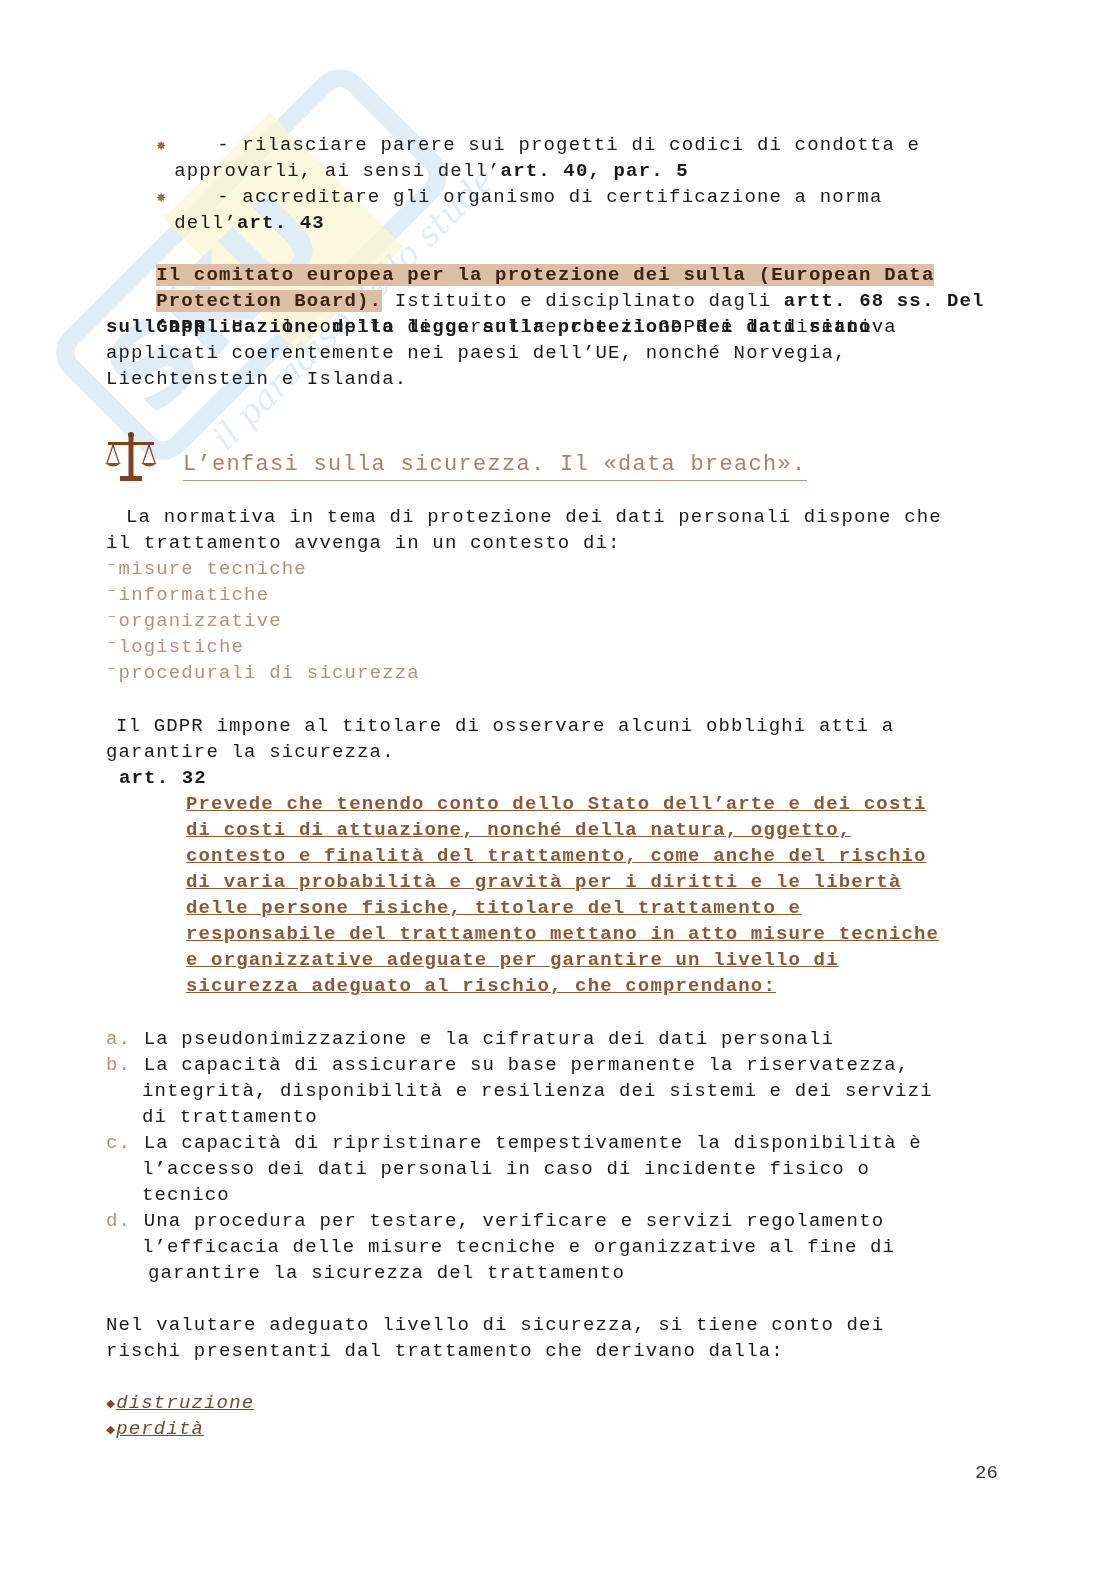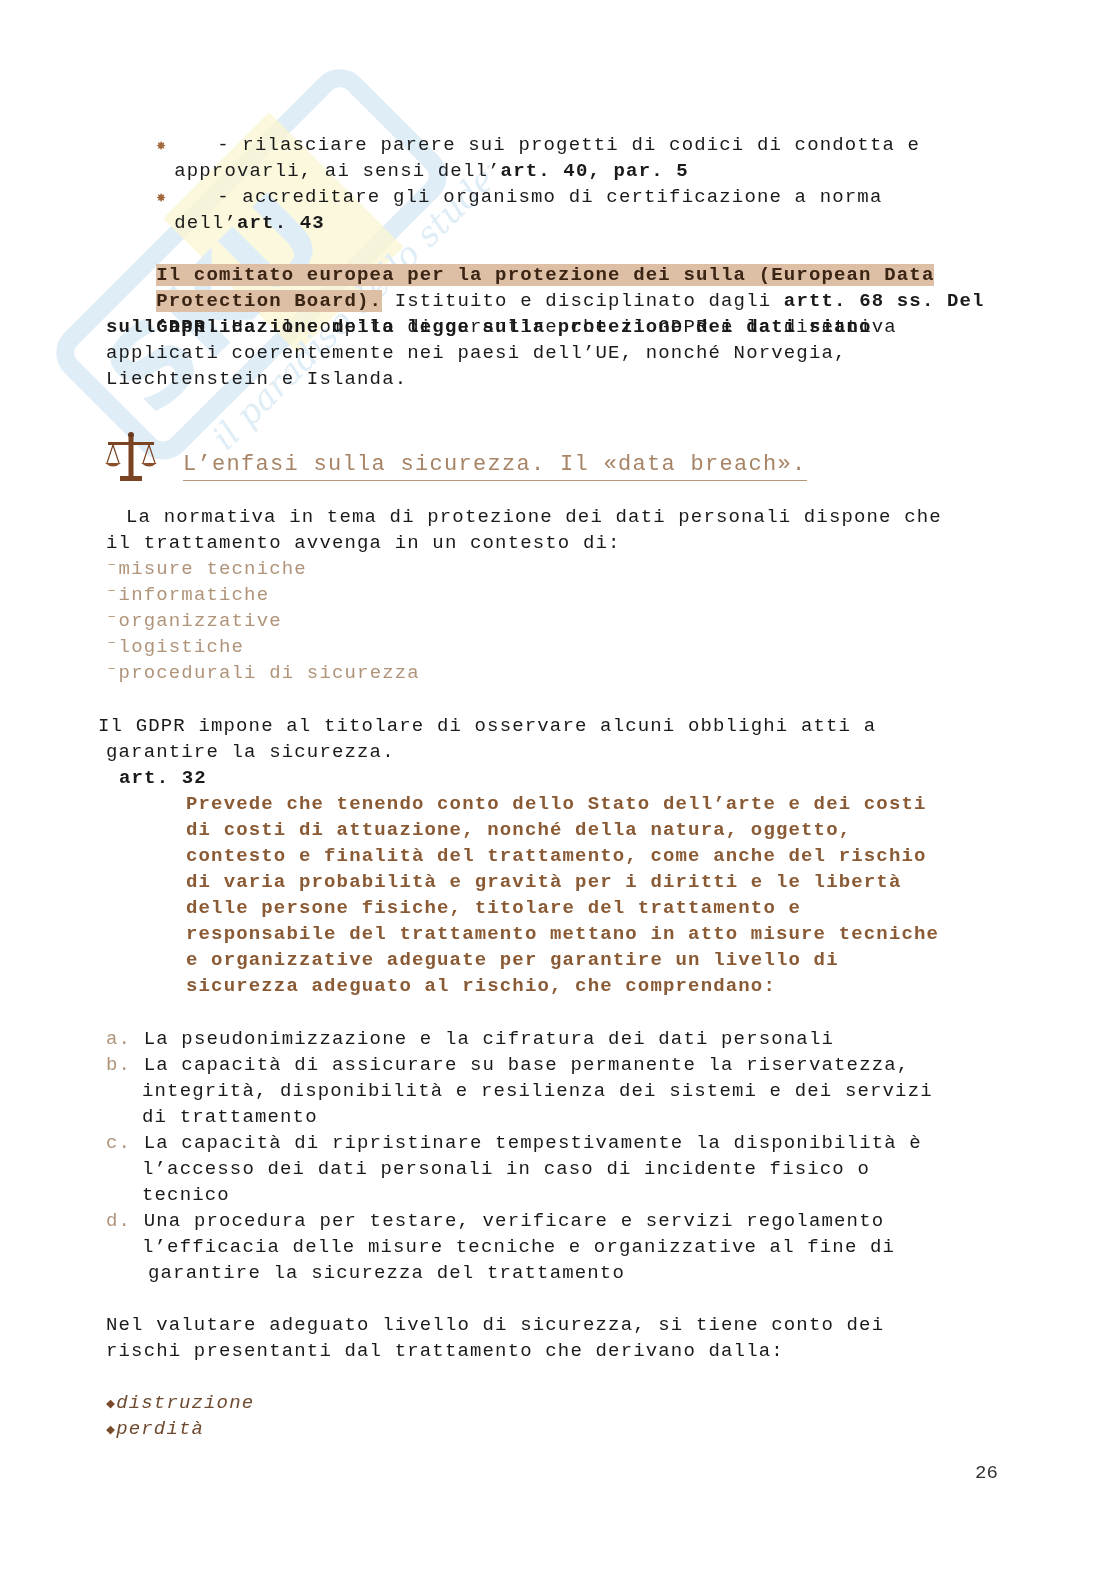--- a/index.html
+++ b/index.html
@@ -6,21 +6,21 @@
   body { width: 1116px; height: 1579px; position: relative; overflow: hidden;
          font-family: "Liberation Mono", "DejaVu Sans Mono", monospace; color: #1a1a1a; }
   .page { position: absolute; left: 0; top: 0; width: 1116px; height: 1579px; }
 
   
   .watermark { position: absolute; left: 20px; top: 40px; width: 470px; height: 470px;
                pointer-events: none; opacity: 0.55; }
 
   .line { position: absolute; font-size: 19px; line-height: 26px; white-space: pre; letter-spacing: 1.15px; }
   .b { font-weight: bold; }
-  .brown { color: #8a5a35; }
+  .brown { color: #8a5a35; text-decoration: underline; }
   .tan { color: #b0947a; }
   .italic { font-style: italic; }
   .hl { background: #dcbfa5; }
   .bullet-star { color: #a36a3f; font-size: 16px; }
   .diamond { color: #7a4a2a; font-size: 15px; }
   .heading { position: absolute; left: 183px; top: 451px; font-size: 22px; line-height: 28px;
              color: #a88466; letter-spacing: 1.3px; white-space: pre;
              border-bottom: 1.5px solid #b59678; padding-bottom: 1px; }
   .scale-icon { position: absolute; left: 104px; top: 430px; width: 60px; height: 56px; }
   .pagenum { position: absolute; left: 975px; top: 1462px; font-size: 19px; font-family: "Liberation Mono", monospace; color: #333; }
@@ -81,21 +81,21 @@
 
   <div class="line" style="left:106px; top:504px;margin-left:20px;">La normativa in tema di protezione dei dati personali dispone che</div>
   <div class="line" style="left:106px; top:530px;">il trattamento avvenga in un contesto di:</div>
 
   <div class="line tan" style="left:106px; top:556px;"><span>⁻</span><span>misure tecniche</span></div>
   <div class="line tan" style="left:106px; top:582px;"><span>⁻</span><span>informatiche</span></div>
   <div class="line tan" style="left:106px; top:608px;"><span>⁻</span><span>organizzative</span></div>
   <div class="line tan" style="left:106px; top:634px;"><span>⁻</span><span>logistiche</span></div>
   <div class="line tan" style="left:106px; top:660px;"><span>⁻</span><span>procedurali di sicurezza</span></div>
 
-  <div class="line" style="left:98px; top:713px;">Il GDPR impone al titolare di osservare alcuni obblighi atti a</div>
+  <div class="line" style="left:116px; top:713px;">Il GDPR impone al titolare di osservare alcuni obblighi atti a</div>
   <div class="line" style="left:106px; top:739px;">garantire la sicurezza.</div>
   <div class="line b" style="left:119px; top:765px;">art. 32</div>
   <div class="line b brown" style="left:186px; top:791px;">Prevede che tenendo conto dello Stato dell’arte e dei costi</div>
   <div class="line b brown" style="left:186px; top:817px;">di costi di attuazione, nonché della natura, oggetto,</div>
   <div class="line b brown" style="left:186px; top:843px;">contesto e finalità del trattamento, come anche del rischio</div>
   <div class="line b brown" style="left:186px; top:869px;">di varia probabilità e gravità per i diritti e le libertà</div>
   <div class="line b brown" style="left:186px; top:895px;">delle persone fisiche, titolare del trattamento e</div>
   <div class="line b brown" style="left:186px; top:921px;">responsabile del trattamento mettano in atto misure tecniche</div>
   <div class="line b brown" style="left:186px; top:947px;">e organizzative adeguate per garantire un livello di</div>
   <div class="line b brown" style="left:186px; top:973px;">sicurezza adeguato al rischio, che comprendano:</div>

